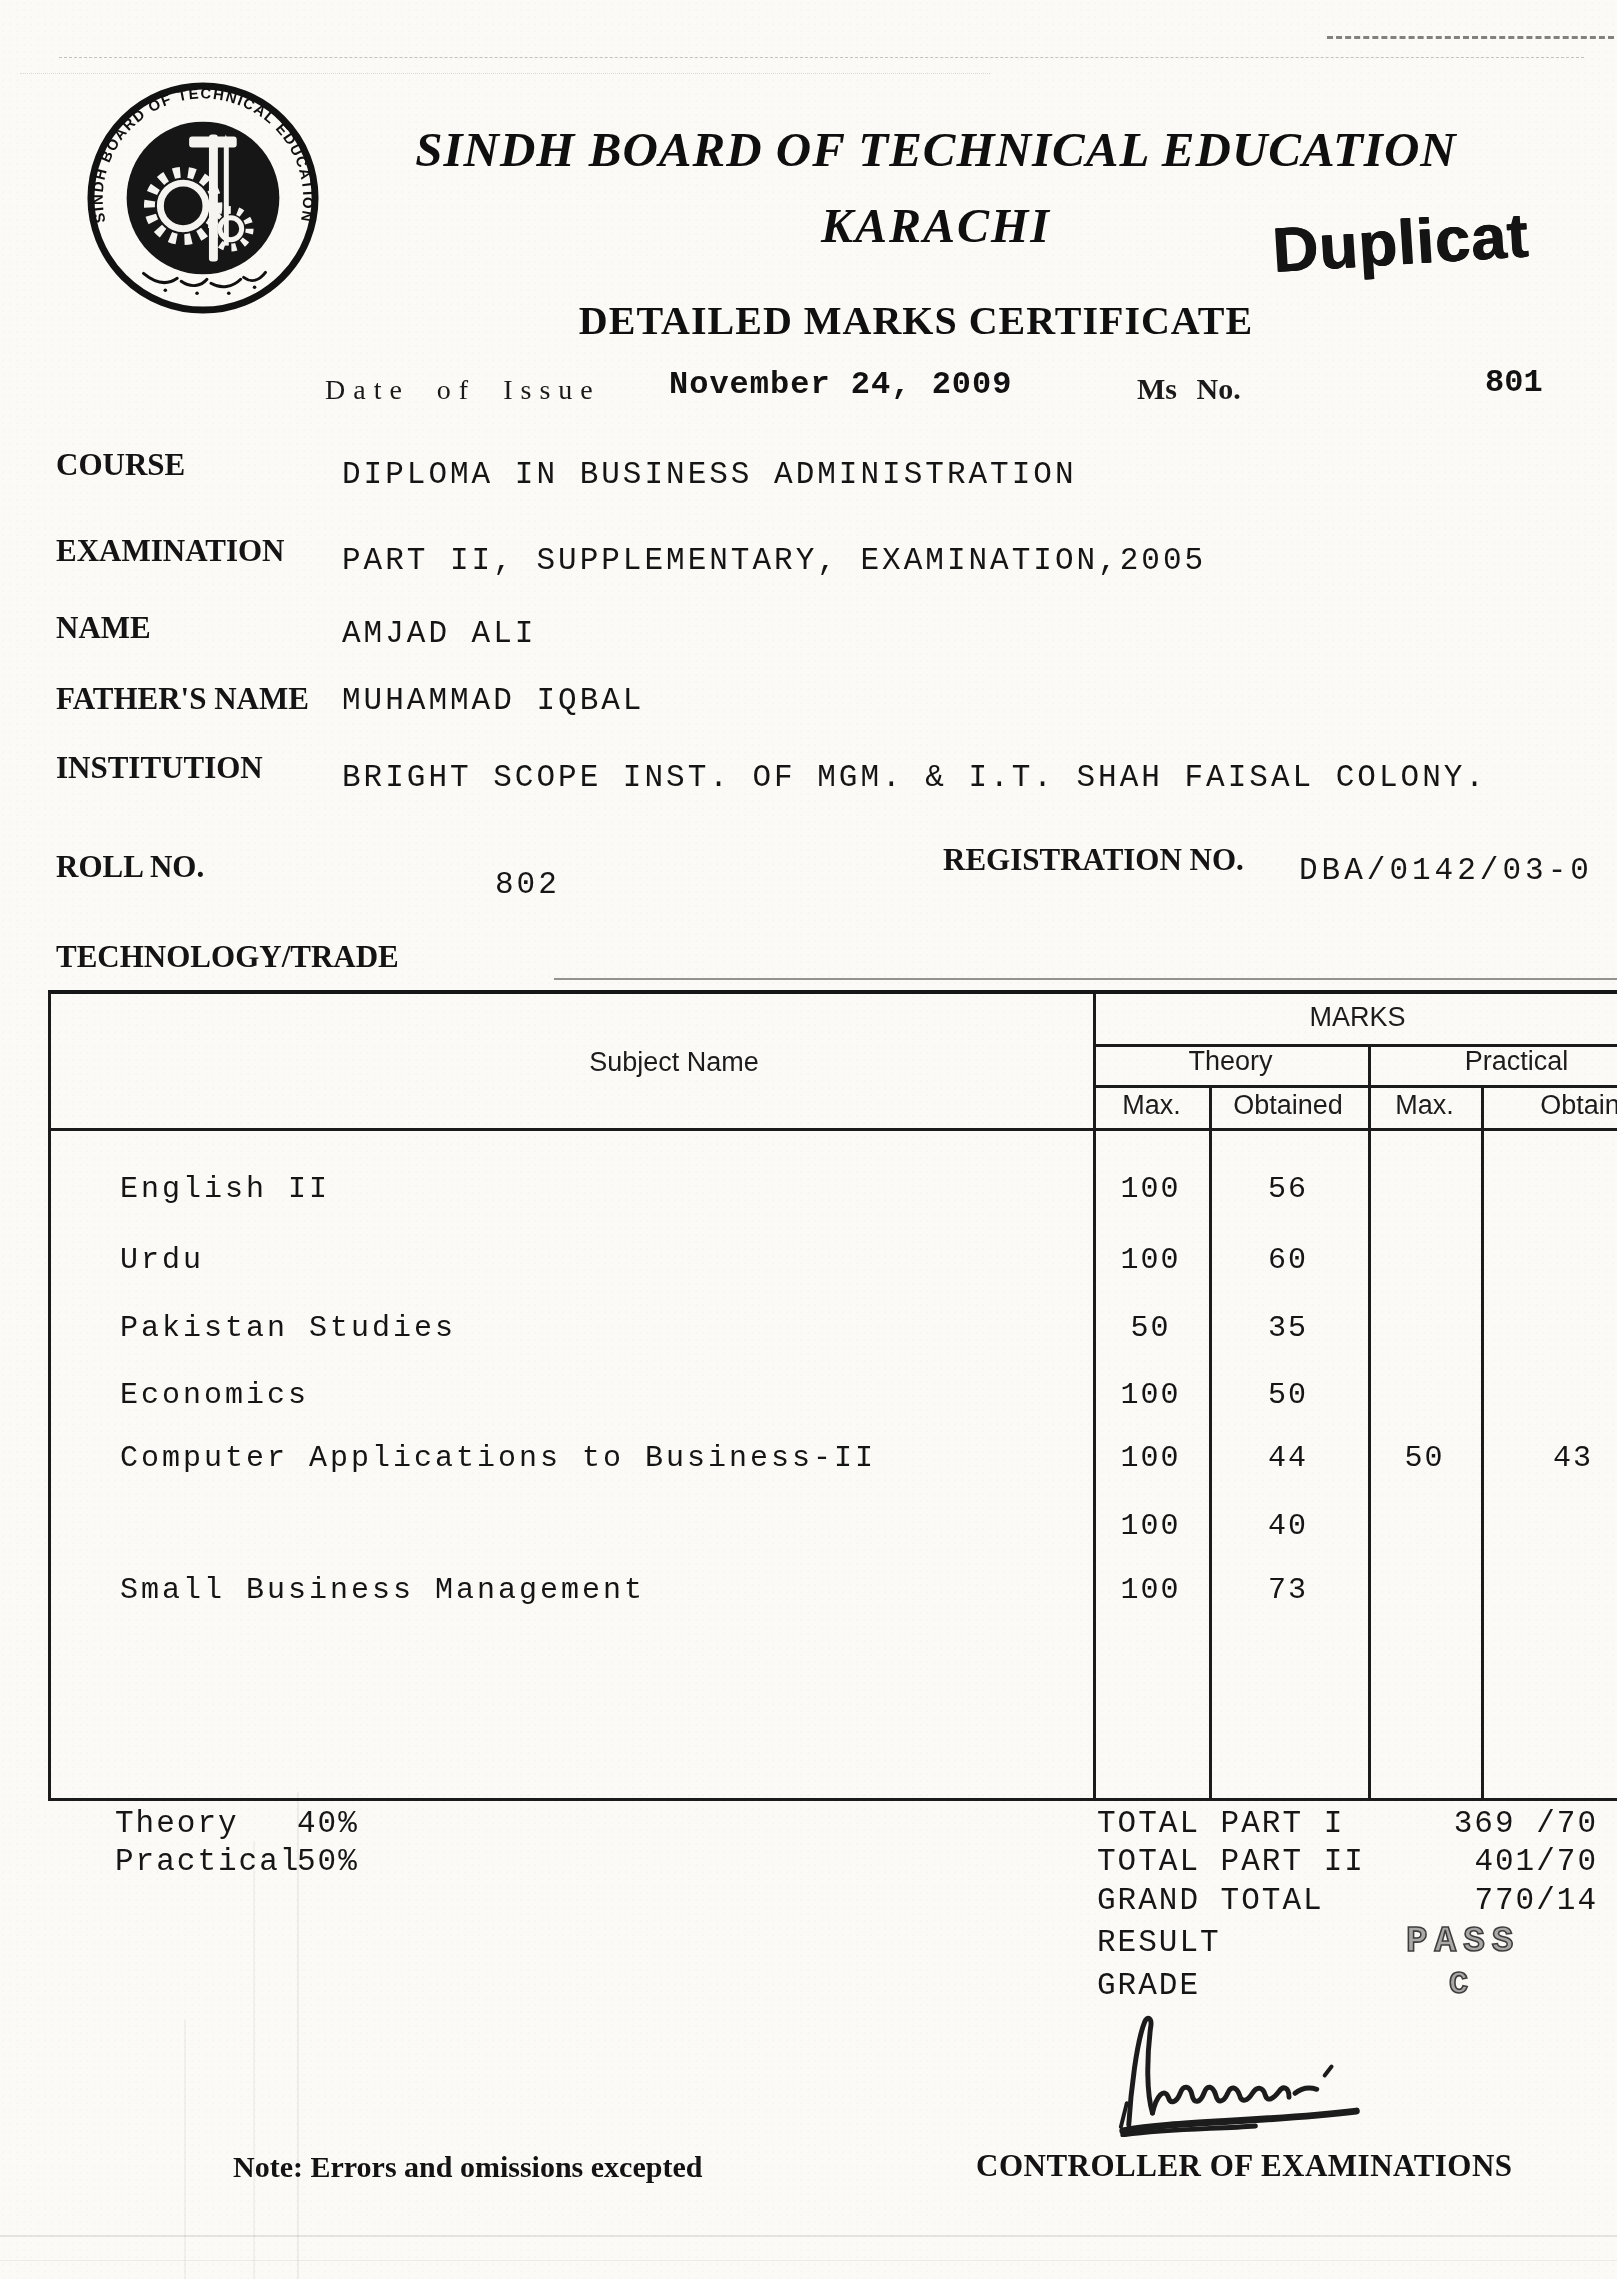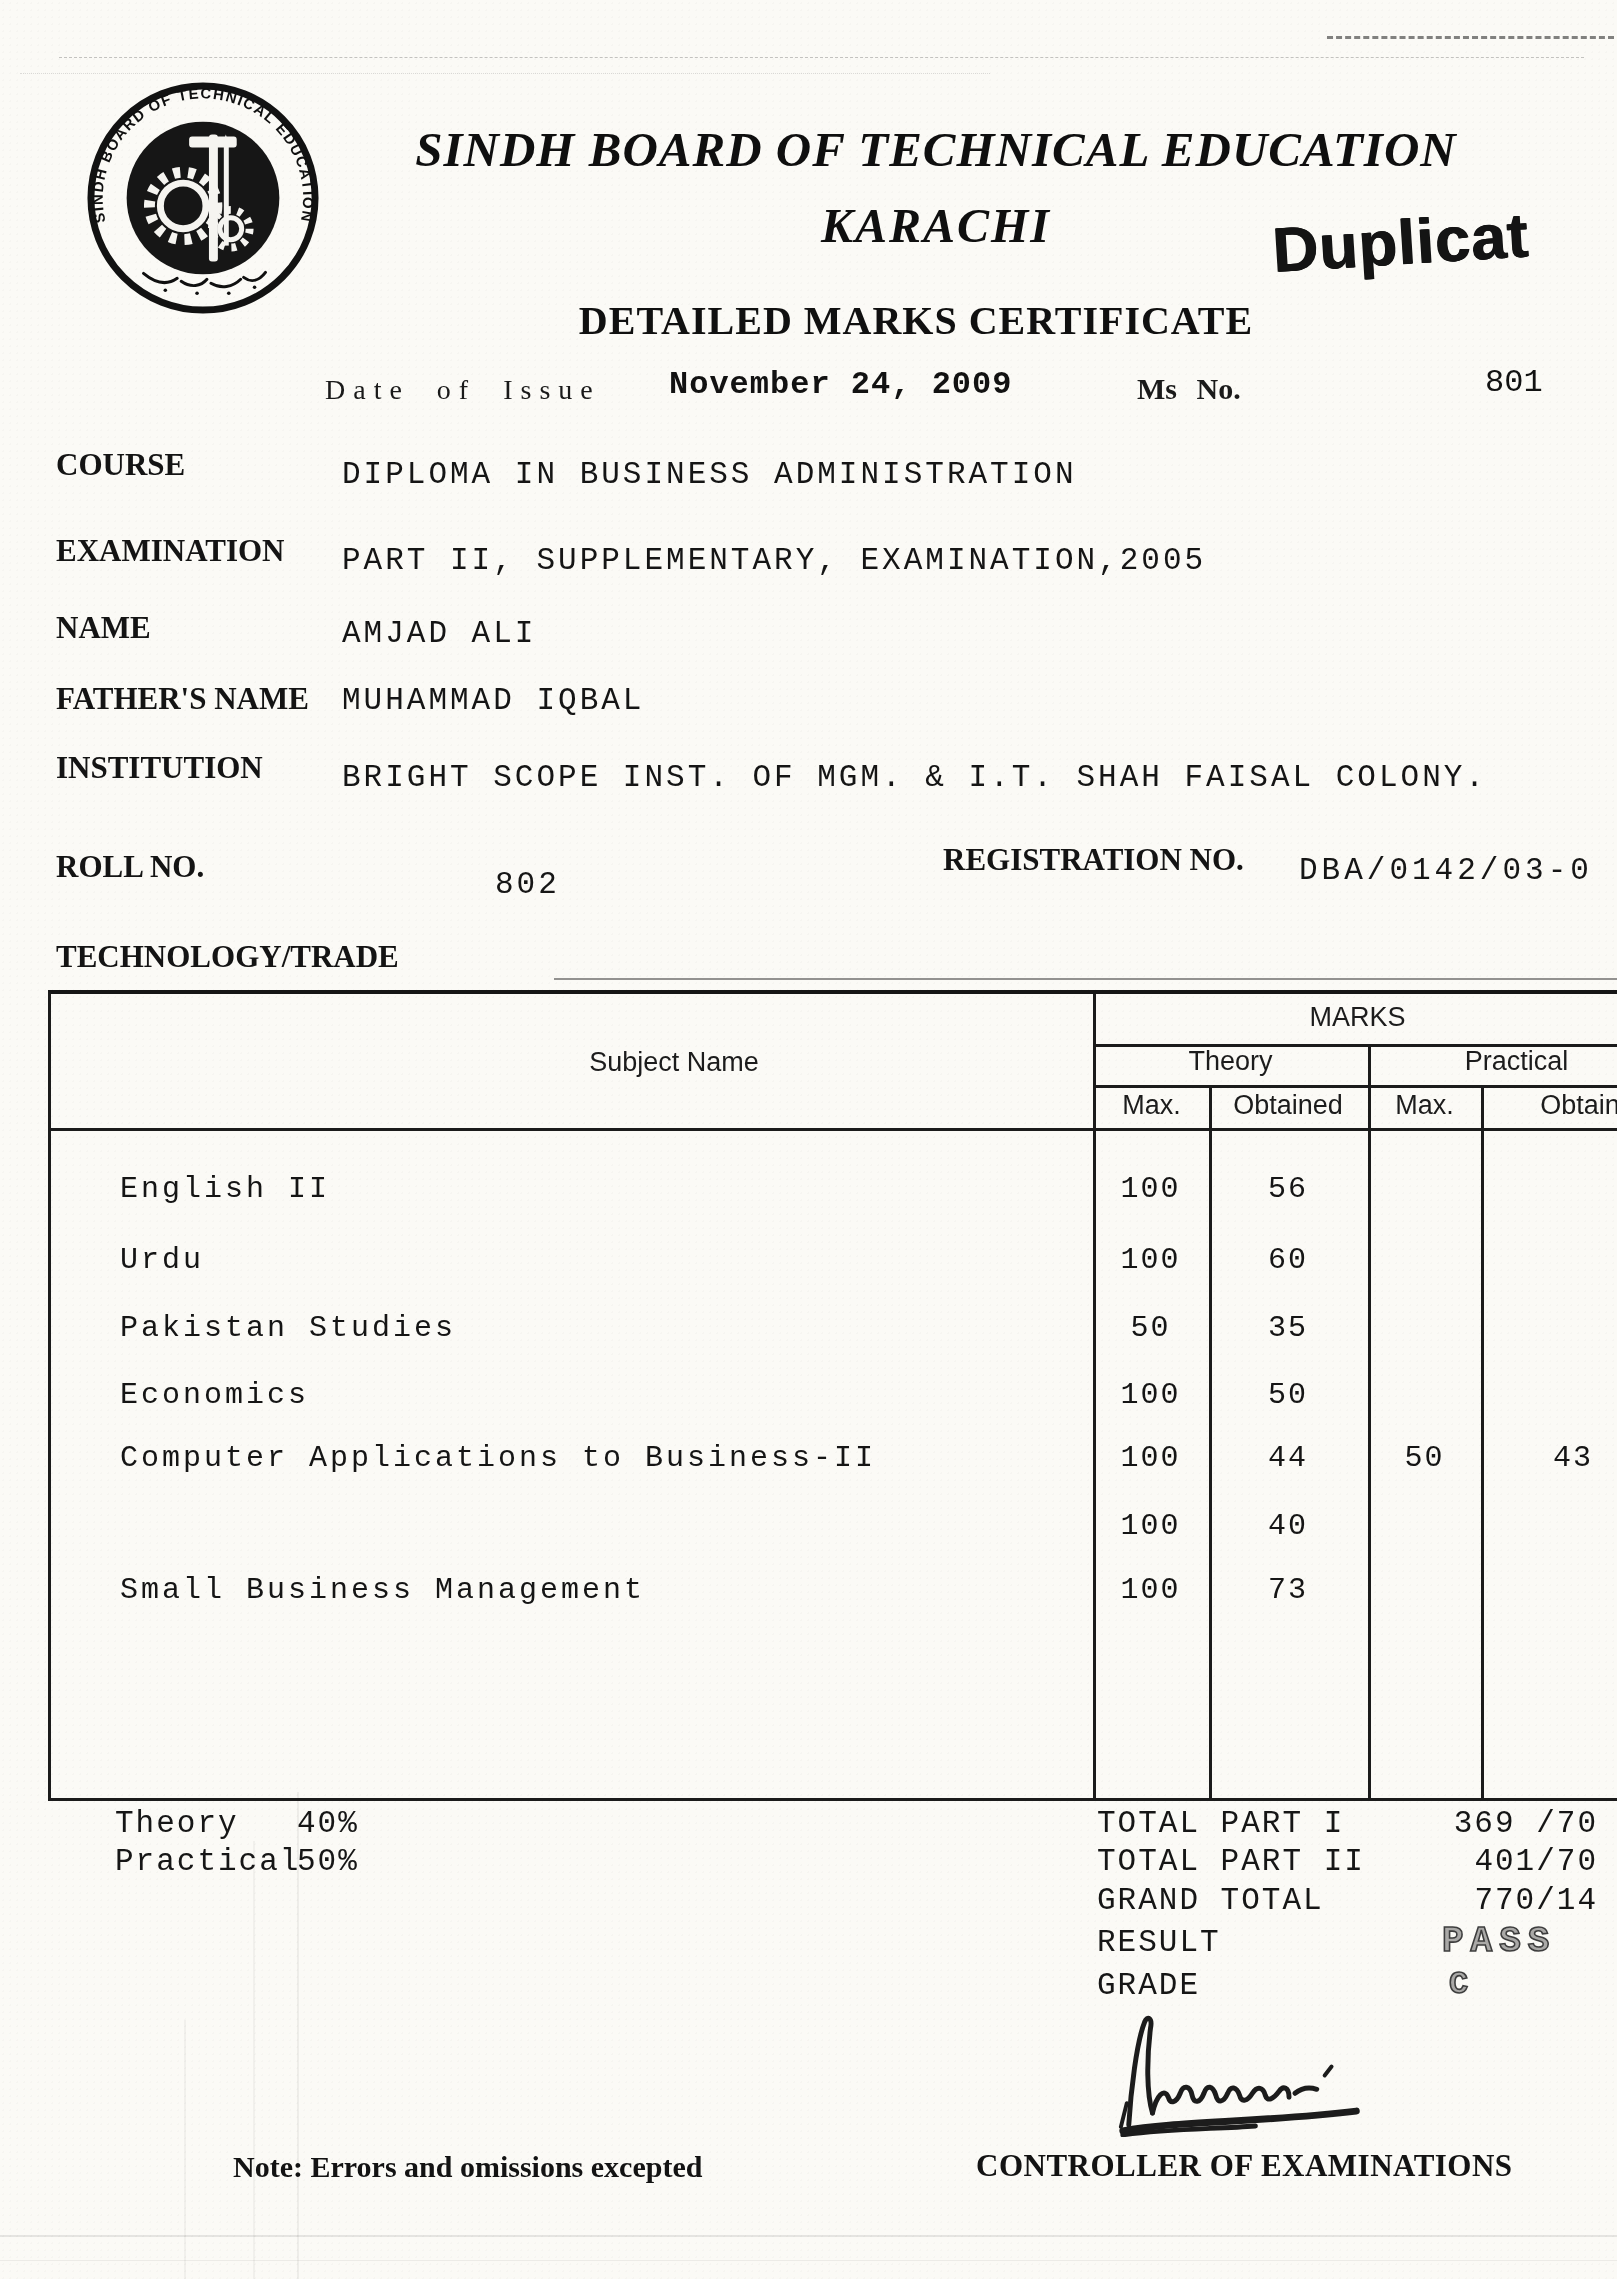--- a/index.html
+++ b/index.html
@@ -22,21 +22,21 @@
   .city { left:317px; top:198px; width:1238px; text-align:center;
     font-size:48px; font-weight:bold; font-style:italic; letter-spacing:2px; color:#0f0f0f;}
   .dup-stamp { left:1275px; top:214px; font-size:63px; font-weight:bold; letter-spacing:1px;
     color:#141414; transform:rotate(-3.5deg); transform-origin:left bottom;
     text-shadow:0.6px 0 0 #141414, -0.6px 0 0 #141414; white-space:nowrap;}
   .cert-title { left:317px; top:297px; width:1198px; text-align:center;
     font-size:40px; font-weight:bold; letter-spacing:1px; color:#101010;}
   .doi-label { left:325px; top:374px; font-size:28px; letter-spacing:8px; word-spacing:12px; color:#1a1a1a;}
   .doi-value { left:669px; top:366px; font-size:32px; font-weight:bold; letter-spacing:1px; color:#121212;}
   .msno-label { left:1137px; top:372px; font-size:30px; word-spacing:12px; color:#1a1a1a;font-weight:bold;}
-  .msno-value { left:1485px; top:364px; font-size:32px; font-weight:normal; color:#121212;text-align:center;}
+  .msno-value { left:1485px; top:364px; font-size:32px; font-weight:bold; color:#121212;text-align:center;}
 
   
   .flabel { left:48px; font-size:31px; font-weight:bold; color:#141414; white-space:nowrap;margin-left:8px;}
   .fvalue { left:342px; font-size:31px; letter-spacing:3px; color:#151515; white-space:nowrap;}
 
   
   .marks-table { left:48px; top:990px; width:1570px; height:804px;
     border-top:4px solid #161616; border-left:3px solid #1b1b1b; border-bottom:3px solid #1b1b1b;}
   .vline { position:absolute; width:3px; background:#1b1b1b; }
   .hline { position:absolute; height:3px; background:#1b1b1b; }
@@ -69,21 +69,21 @@
   .weights { left:115px; top:1806px; font-size:31px; letter-spacing:2px; color:#161616;}
   .weights .wline { height:38px; white-space:nowrap;}
   .weights .wlabel { display:inline-block; width:182px; }
   .totals { left:1097px; top:1806px; width:501px; height:218px; font-size:31px; letter-spacing:2px; color:#161616;}
   .sline { position:absolute; left:0; width:501px; height:38px; white-space:nowrap;}
   .s0{top:0}.s1{top:38px}.s2{top:77px}.s3{top:119px}.s4{top:162px}
   .sum-label { position:absolute; left:0; }
   .sum-value { position:absolute; right:0; }
   .stamped { font-family:"Liberation Mono","DejaVu Sans Mono",monospace; font-weight:bold;
     color:rgba(70,70,70,0.45); -webkit-text-stroke:1.6px #3d3d3d; letter-spacing:7px;}
-  .result-val { position:absolute; left:309px; top:-4px; font-size:36px;margin-left:36px;}
+  .result-val { position:absolute; left:309px; top:-4px; font-size:36px;}
   .grade-val  { position:absolute; left:352px; top:-2px; font-size:32px;}
 
   
   .note { left:190px; top:2150px; font-size:30px; font-weight:bold; color:#131313;margin-left:43px;}
   .controller { left:976px; top:2148px; font-size:31px; font-weight:bold; letter-spacing:0.5px; color:#131313;}
 
   
   .art { position:absolute; pointer-events:none; }
   .dash-a { top:36px; left:1327px; width:287px; border-top:3px dashed rgba(30,30,30,0.55); }
   .dash-b { top:57px; left:59px; width:1525px; border-top:1px dashed rgba(50,50,50,0.28); }

